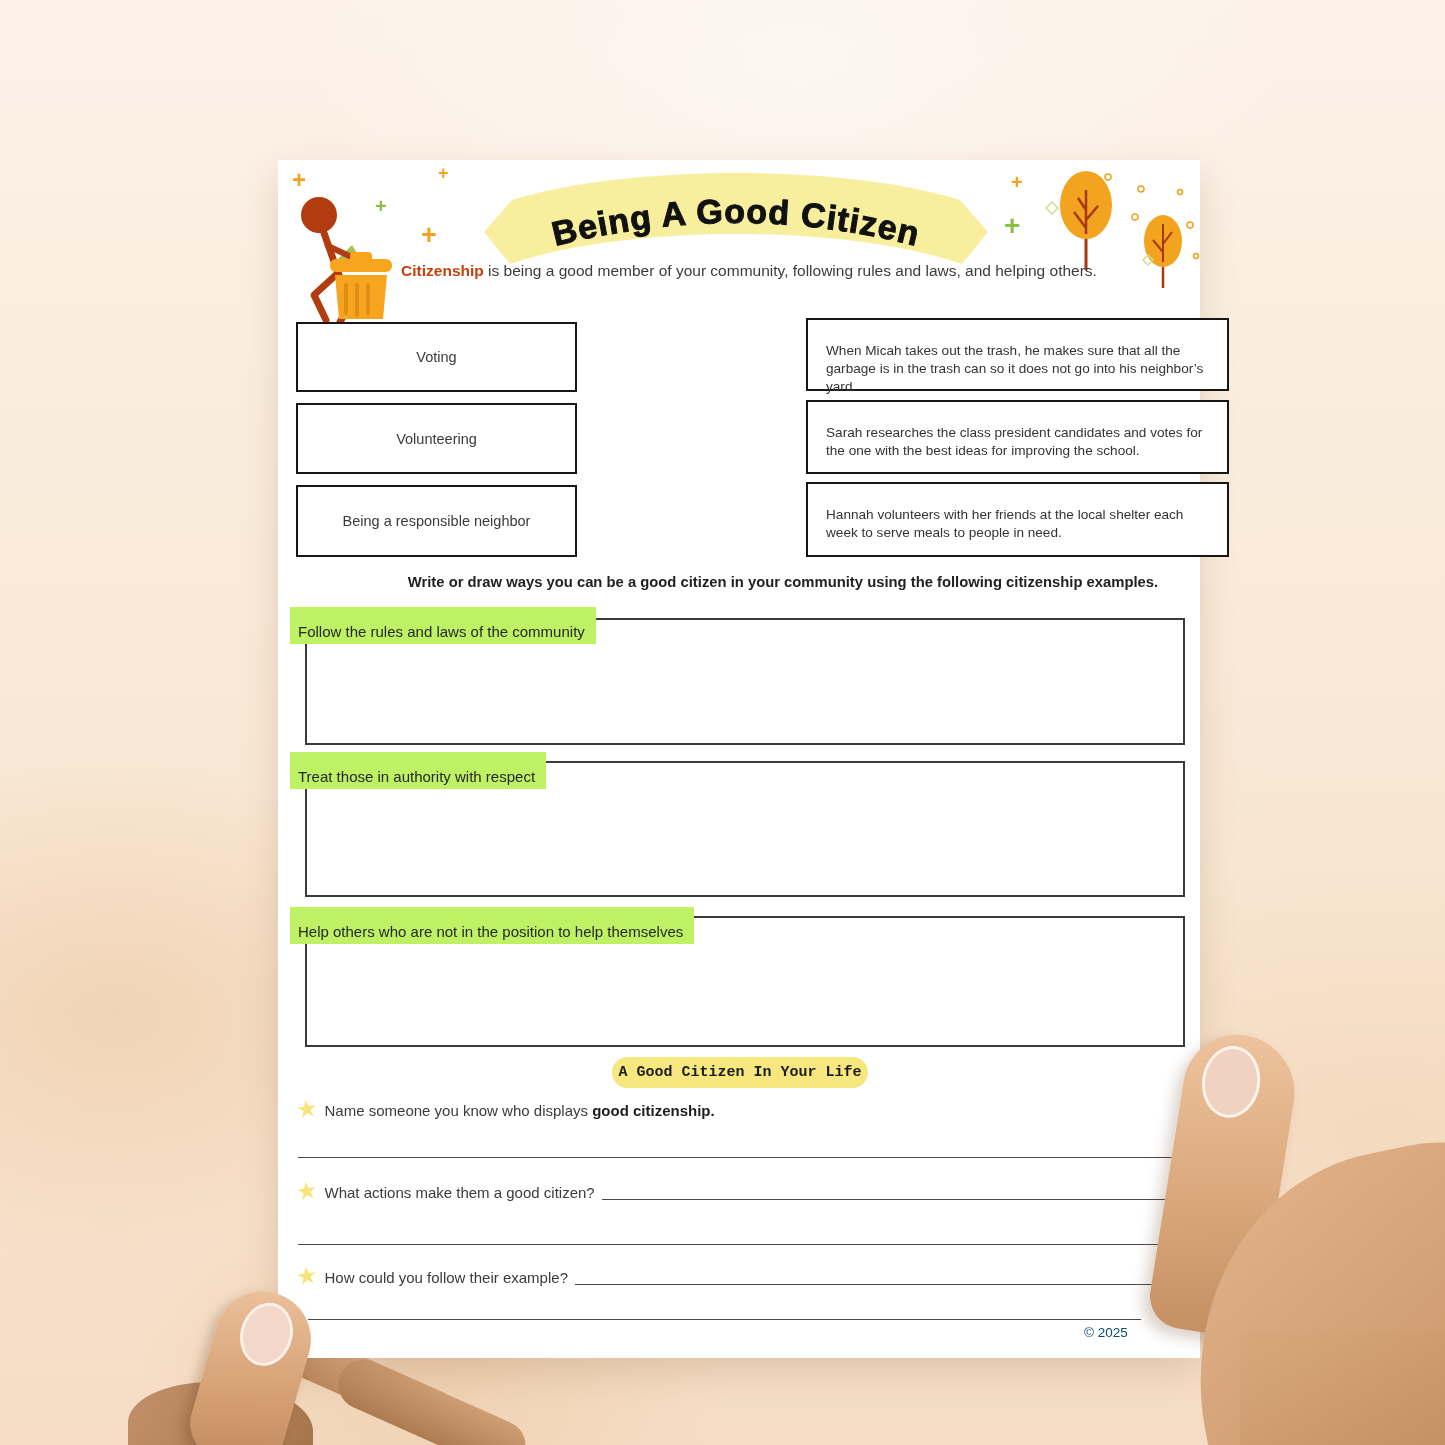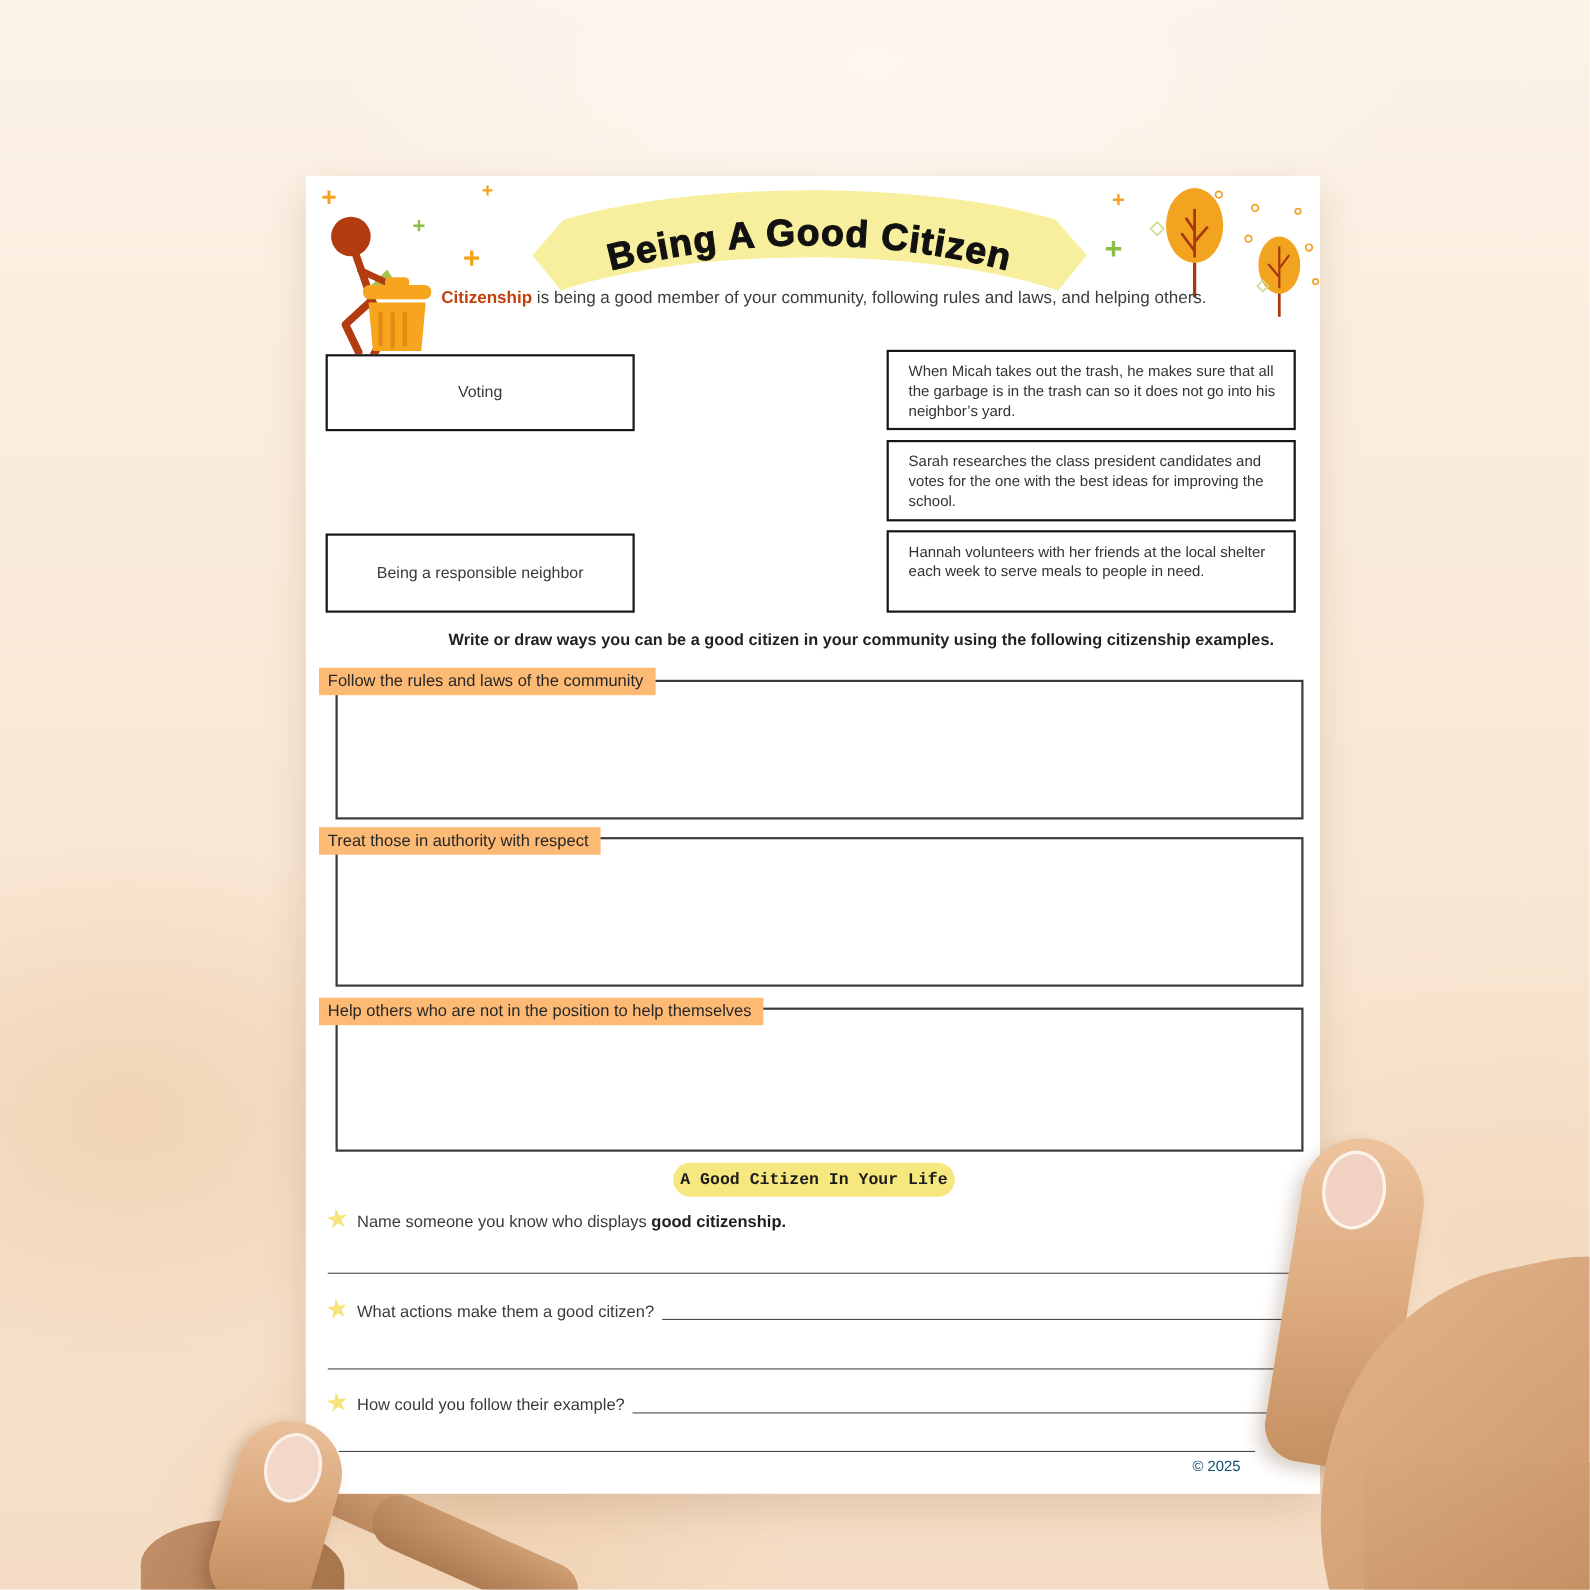--- a/index.html
+++ b/index.html
@@ -17,27 +17,27 @@
   .abs{position:absolute;}
   
   .sparkle{position:absolute;font-weight:700;line-height:1;user-select:none;}
   
   .intro{position:absolute;left:108px;top:99px;width:726px;text-align:center;
     font-size:15.5px;color:#3c3c3c;line-height:23px;}
   .intro b{color:#c2410c;}
   
   .action-box{position:absolute;left:18px;width:277px;border:2.5px solid #161616;
     display:flex;align-items:center;justify-content:center;font-size:14.5px;color:#3a3a3a;background:#fff;}
-  .scenario-box{position:absolute;left:528px;width:372px;border:2.5px solid #161616;
-    font-size:13.6px;color:#333;line-height:1.32;padding:9px 12px 0 18px;box-sizing:border-box;background:#fff;}
+  .scenario-box{position:absolute;left:528px;width:423px;border:2.5px solid #161616;
+    font-size:13.6px;color:#333;line-height:1.32;padding:22px 12px 0 18px;box-sizing:border-box;background:#fff;}
   .instruction{position:absolute;left:0;top:414px;width:100%;text-align:center;
     font-size:14.8px;font-weight:700;color:#222;padding-left:44px;}
   
-  .hl-label{position:absolute;left:12px;background:#fdba74;color:#272727;font-size:15px;
-    padding:4px 11px 4px 8px;z-index:3;white-space:nowrap;}
+  .hl-label{position:absolute;left:12px;background:#bef264;color:#272727;font-size:15px;
+    padding:16px 11px 4px 8px;z-index:3;white-space:nowrap;}
   .answer-box{position:absolute;left:27px;width:880px;border:2px solid #3a3a3a;background:#fff;box-sizing:border-box;}
   
   .pill{position:absolute;left:334px;top:897px;width:256px;height:31px;background:#f6e87e;
     border-radius:17px;display:flex;align-items:center;justify-content:center;
     font-size:15px;font-weight:700;color:#1c1c1c;font-family:Liberation Mono, monospace;}
   
   .q-row{position:absolute;left:18px;display:flex;align-items:center;gap:7px;font-size:15px;color:#3b3b3b;}
   .q-row .star{color:#f6e57c;font-size:24px;line-height:1;transform:rotate(-8deg);margin-top:-3px;}
   .q-row b{color:#1e1e1e;}
   .fill-line{flex:1;border-bottom:1.6px solid #4a4a4a;height:14px;}
@@ -128,20 +128,21 @@
     <span class="sparkle" style="left:97px;top:36px;font-size:20px;color:#8cbf45;">+</span>
     <span class="sparkle" style="left:143px;top:62px;font-size:27px;color:#f5a31f;">+</span>
     <span class="sparkle" style="left:733px;top:12px;font-size:20px;color:#f5a31f;">+</span>
     <span class="sparkle" style="left:726px;top:52px;font-size:28px;color:#8cbf45;">+</span>
 
     <div class="intro">
       <div><b>Citizenship</b><span> is being a good member of your community, following rules and laws, and helping others.</span></div>
     </div>
 
     <div class="action-box" style="top:162px;height:66px;">Voting</div>
+    <div class="action-box" style="top:243px;height:67px;">Volunteering</div>
     <div class="action-box" style="top:325px;height:68px;">Being a responsible neighbor</div>
 
     <div class="scenario-box" style="top:158px;height:73px;">When Micah takes out the trash, he makes sure that all the garbage is in the trash can so it does not go into his neighbor’s yard.</div>
     <div class="scenario-box" style="top:240px;height:74px;">Sarah researches the class president candidates and votes for the one with the best ideas for improving the school.</div>
     <div class="scenario-box" style="top:322px;height:75px;">Hannah volunteers with her friends at the local shelter each week to serve meals to people in need.</div>
 
     <div class="instruction">Write or draw ways you can be a good citizen in your community using the following citizenship examples.</div>
 
     <div class="hl-label" style="top:447px;">Follow the rules and laws of the community</div>
     <div class="answer-box" style="top:458px;height:127px;"></div>

